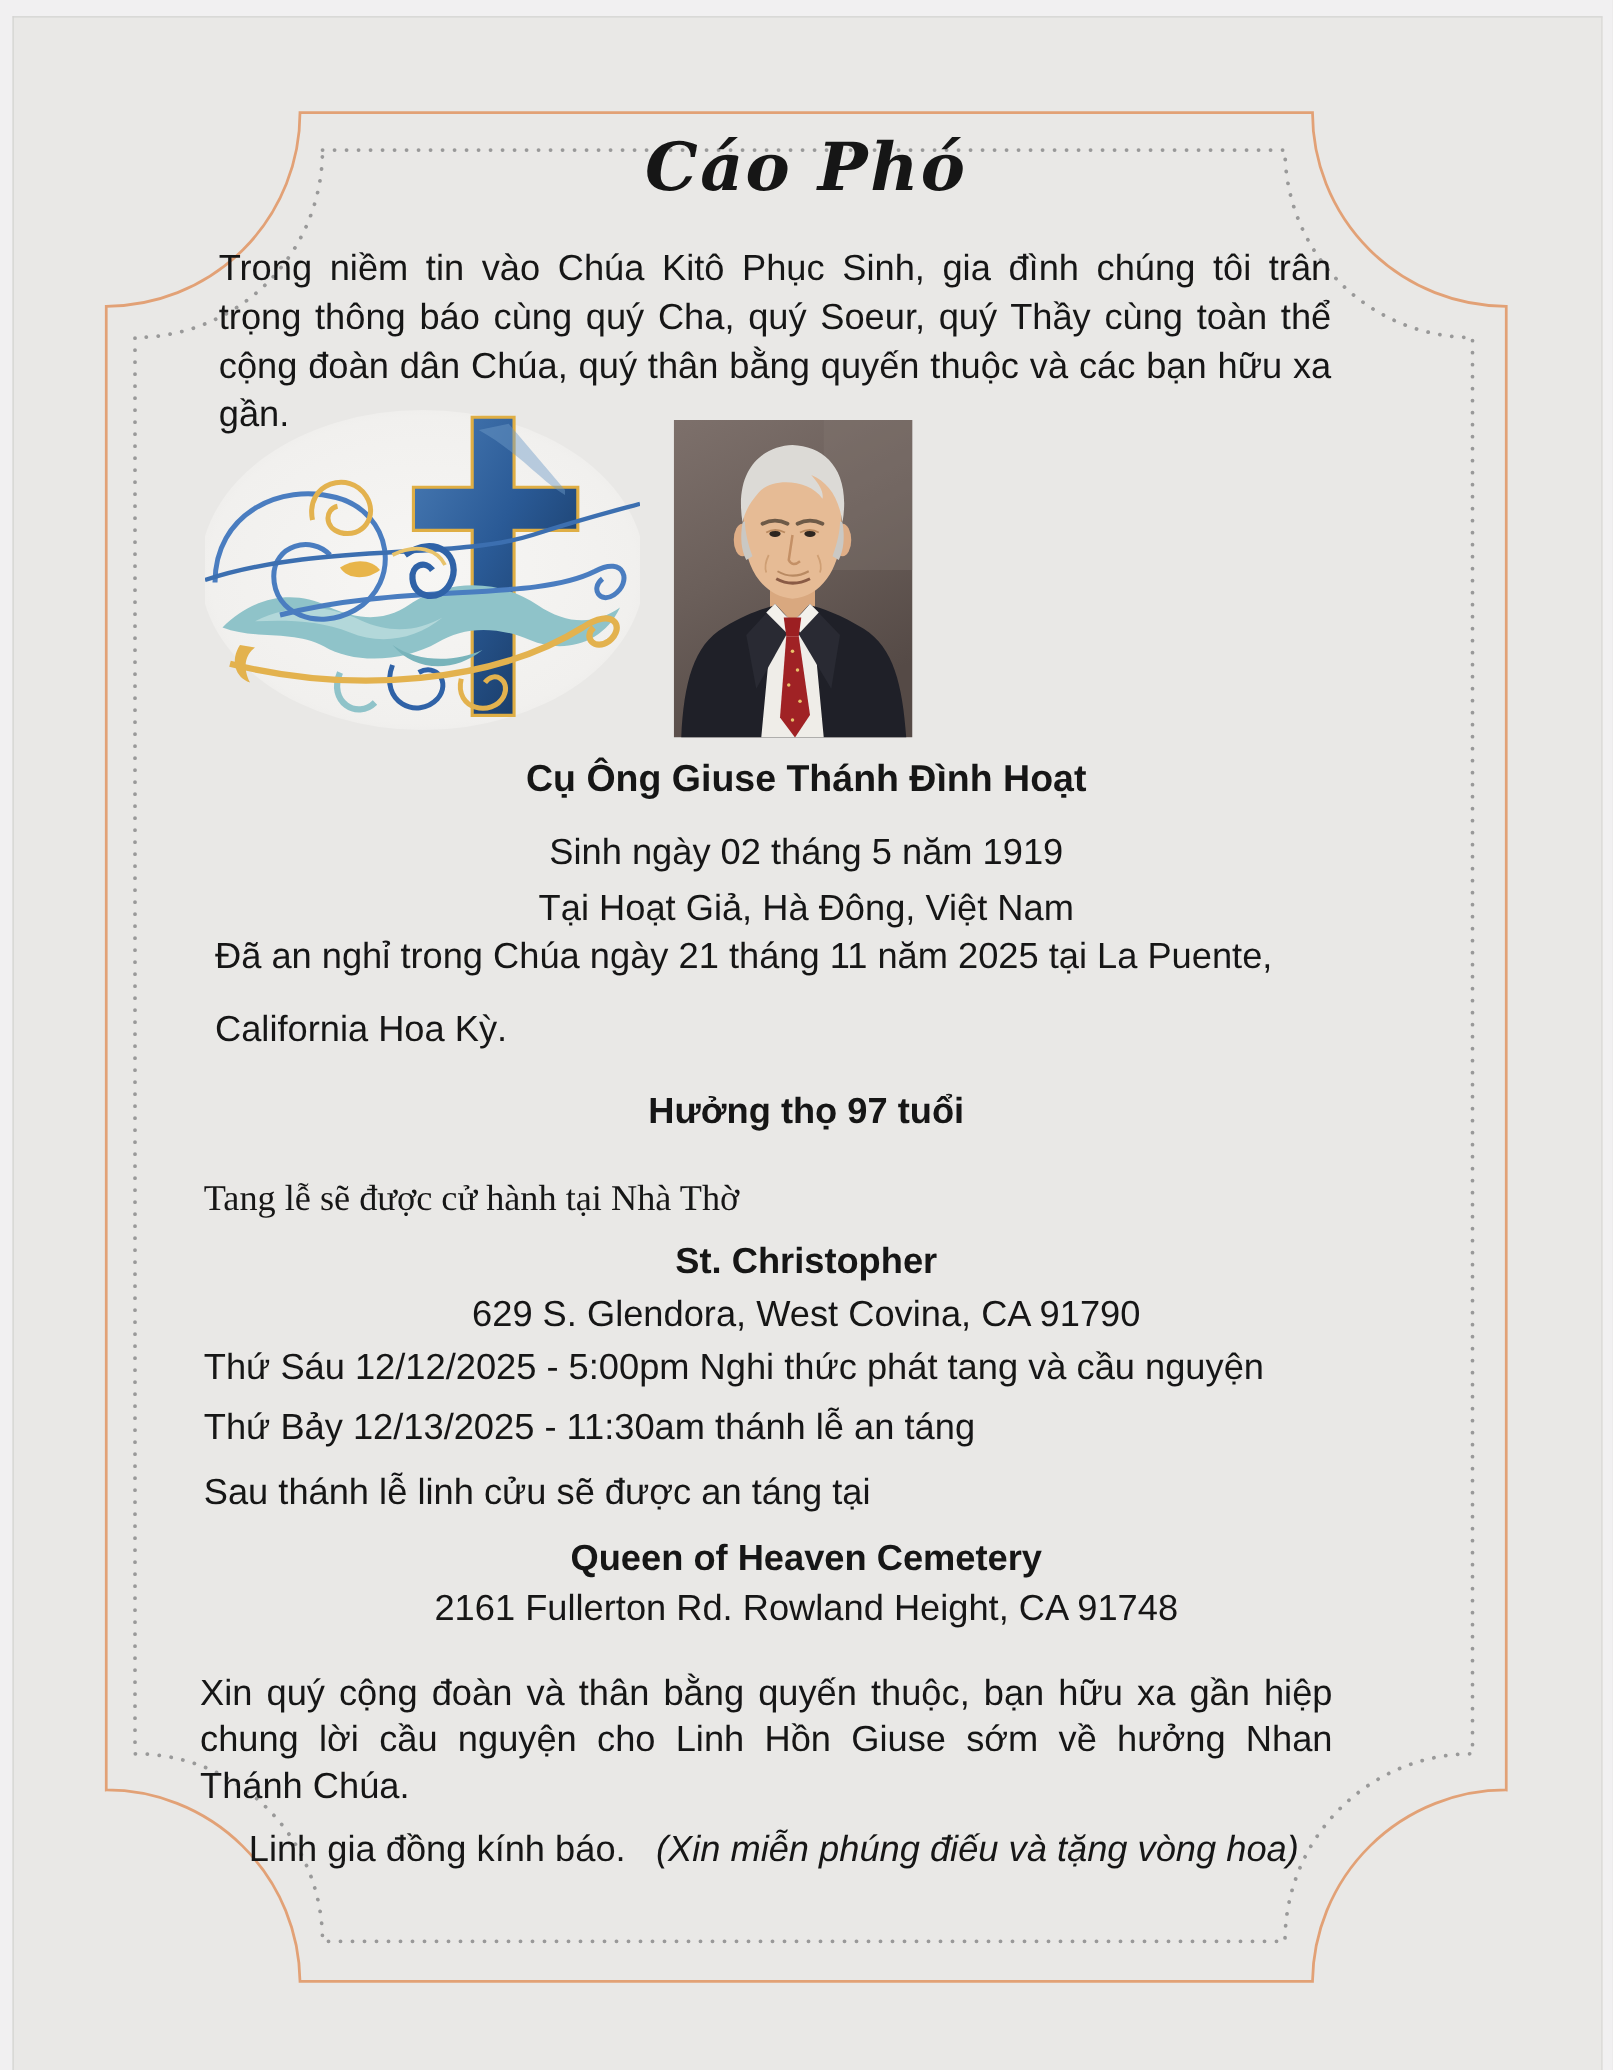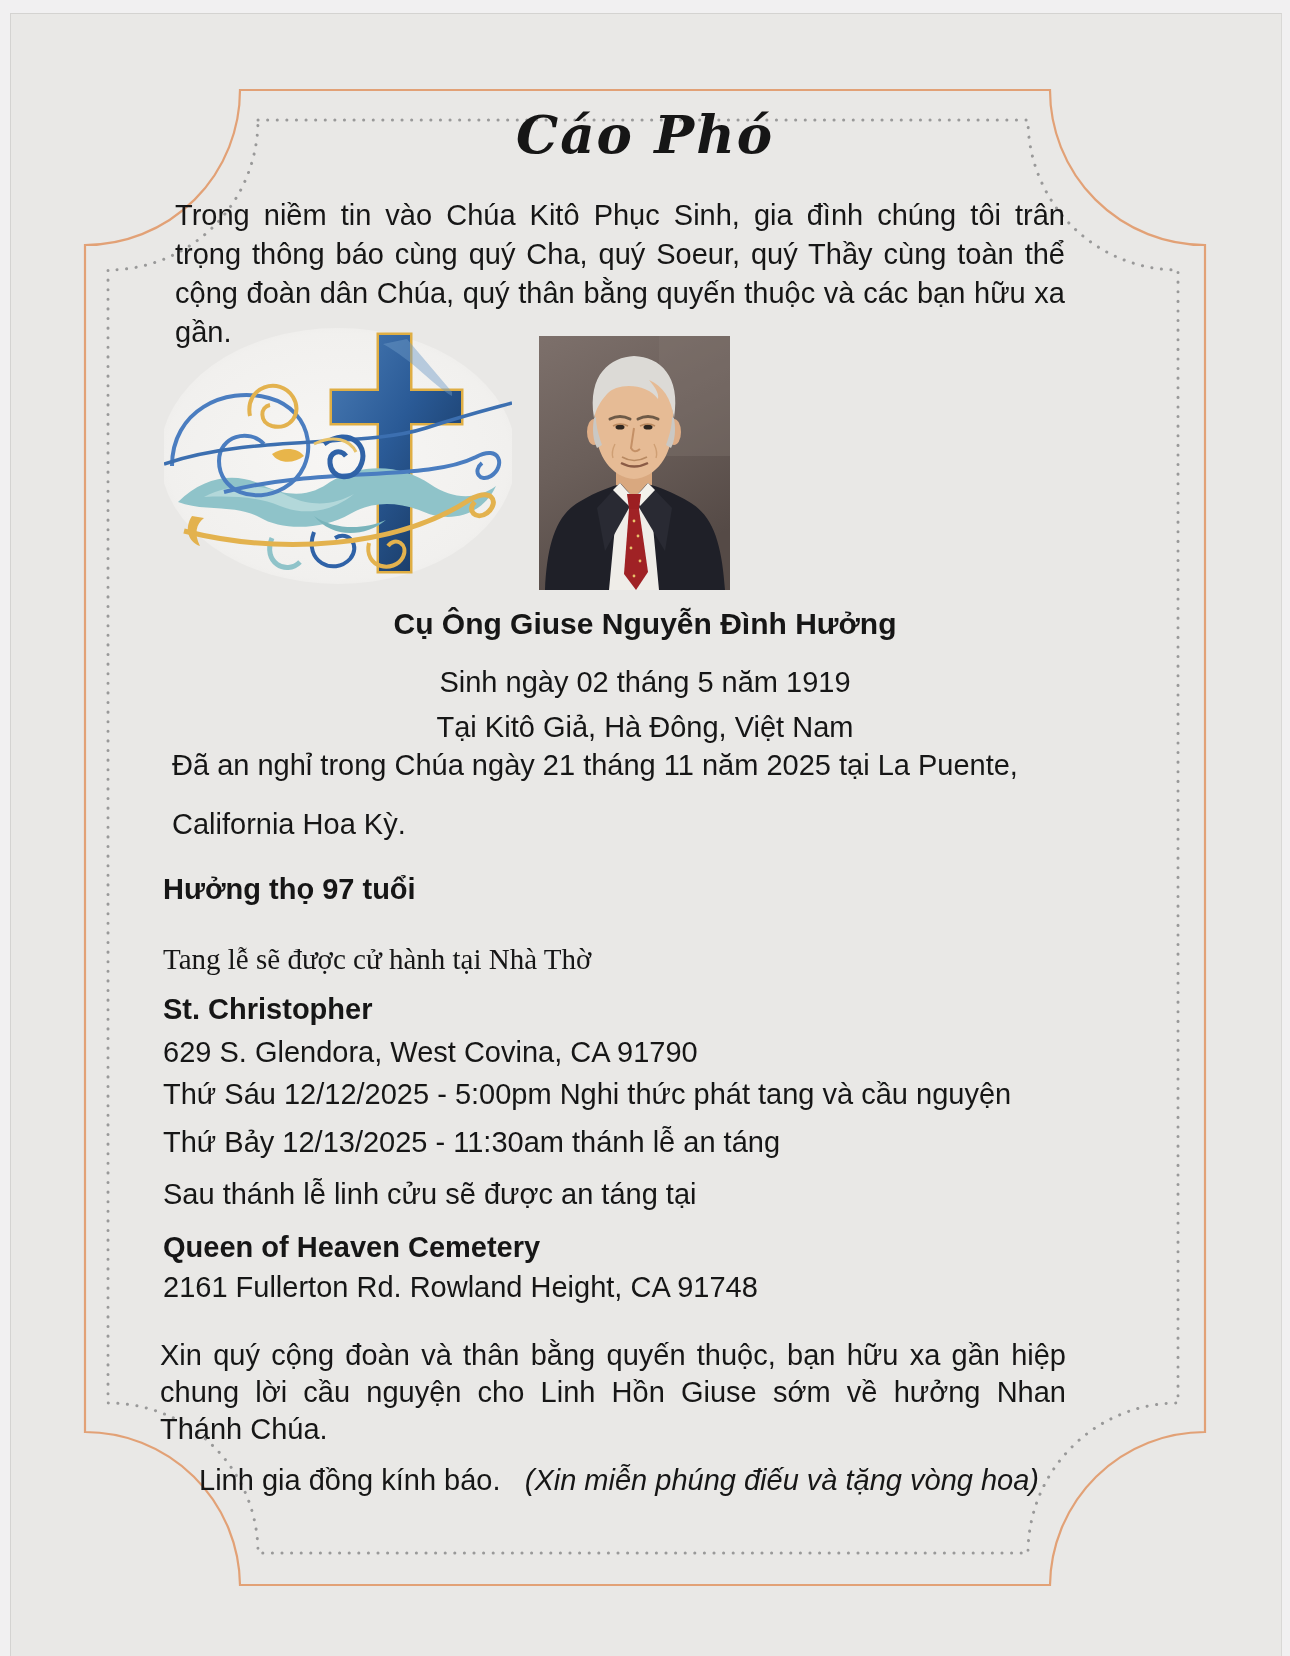--- a/index.html
+++ b/index.html
@@ -13,21 +13,21 @@
   }
   .sheet{
     position:absolute;left:10px;top:13px;right:8px;bottom:0;
     background:#e9e8e6;
     border-left:1px solid #d4d3d1;border-top:1px solid #d4d3d1;border-right:1px solid #d9d8d6;
   }
   .frame-svg{position:absolute;left:0;top:0;width:1290px;height:1656px;pointer-events:none;}
   .abs{position:absolute;left:163px;width:964px;}
   .fs{font-size:29px;line-height:38px;}
   .b{font-weight:bold;}
-  .center{padding-right:42px;}
+  .center{text-align:center;padding-right:42px;}
   .center-name{text-align:center;padding-right:150px;}
   .title{
     top:102px;text-align:center;padding-right:44px;
     font-family:"DejaVu Serif","Liberation Serif",serif;
     font-style:italic;font-weight:bold;
     font-size:53px;line-height:64px;letter-spacing:2px;
   }
   .intro{top:196px;left:175px;width:890px;text-align:justify;line-height:39px;}
   .death{top:736px;left:172px;width:912px;line-height:59px;}
   .prayer{top:1337px;left:160px;width:906px;text-align:justify;line-height:37px;}
@@ -138,23 +138,23 @@
   <path d="M 74 90 Q 81 86 89 90" fill="none" stroke="#b9895f" stroke-width="1.5"></path>
   <path d="M 101 90 Q 109 86 116 90" fill="none" stroke="#b9895f" stroke-width="1.5"></path>
   <path d="M 95 92 L 92 112 Q 95 118 101 113" fill="none" stroke="#c49066" stroke-width="2"></path>
   <path d="M 83 121 Q 95 128 108 121" fill="none" stroke="#b98a62" stroke-width="1.6"></path>
   <path d="M 82 127 Q 95 134 109 127" fill="none" stroke="#8a5b45" stroke-width="2.4"></path>
   <path d="M 76 108 Q 72 116 74 122" fill="none" stroke="#cf9f74" stroke-width="1.4"></path>
   <path d="M 115 108 Q 119 116 117 122" fill="none" stroke="#cf9f74" stroke-width="1.4"></path>
 </svg>
 </div>
 
-<div class="abs fs b center-name" style="top:605px;font-size:30px;">Cụ Ông Giuse Nguyễn Đình Hưởng</div>
+<div class="abs fs b center-name" style="top:605px;font-size:30px;">Cụ Ông Giuse Thánh Đình Hoạt</div>
 <div class="abs fs center-name" style="top:663px;">Sinh ngày 02 tháng 5 năm 1919</div>
-<div class="abs fs center-name" style="top:708px;">Tại Kitô Giả, Hà Đông, Việt Nam</div>
+<div class="abs fs center-name" style="top:708px;">Tại Hoạt Giả, Hà Đông, Việt Nam</div>
 
 <div class="abs fs death">Đã an nghỉ trong Chúa ngày 21 tháng 11 năm 2025 tại La Puente, California Hoa Kỳ.</div>
 
 <div class="abs fs b center" style="top:870px;">Hưởng thọ 97 tuổi</div>
 
 <div class="abs fs" style="top:940px;font-family:Liberation Serif, serif;">Tang lễ sẽ được cử hành tại Nhà Thờ</div>
 <div class="abs fs b center" style="top:990px;">St. Christopher</div>
 <div class="abs fs center" style="top:1033px;">629 S. Glendora, West Covina, CA 91790</div>
 
 <div class="abs fs" style="top:1075px;">Thứ Sáu 12/12/2025 - 5:00pm Nghi thức phát tang và cầu nguyện</div>

